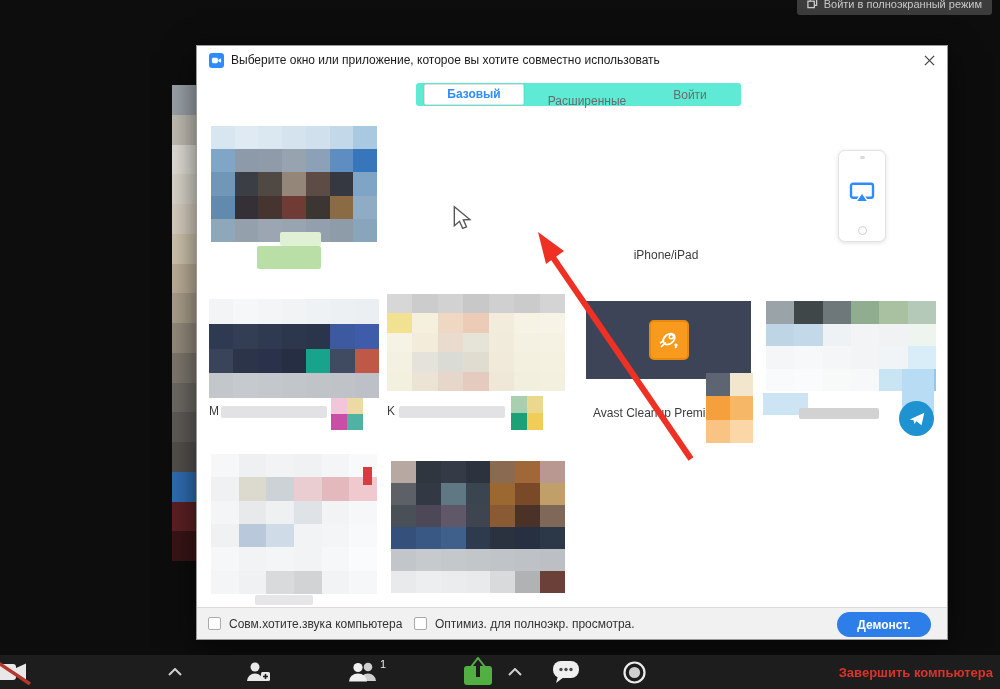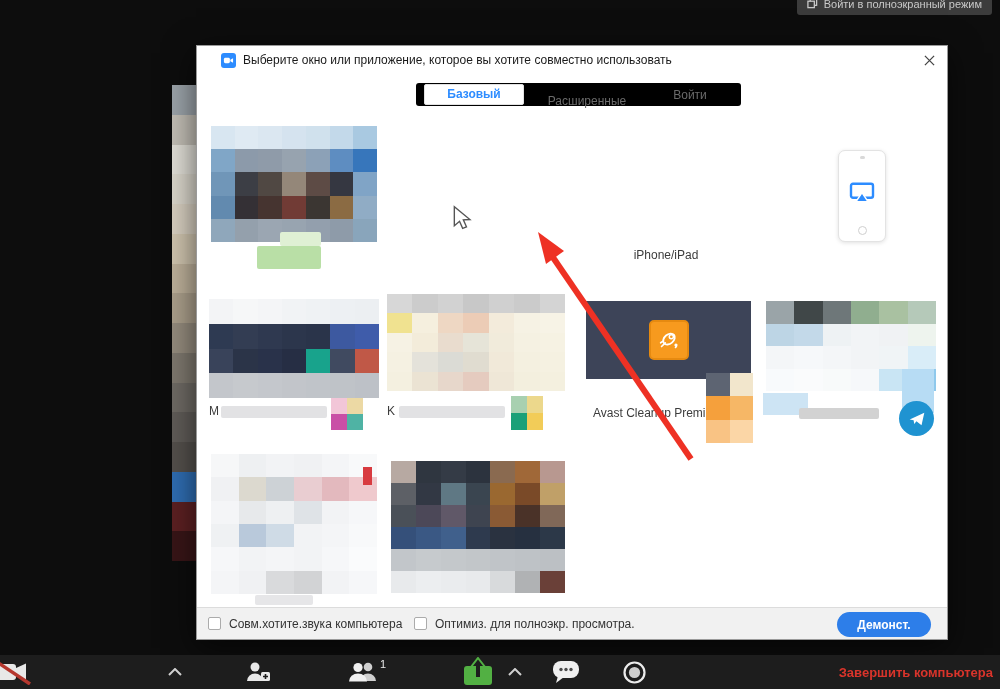--- a/index.html
+++ b/index.html
@@ -9,27 +9,27 @@
   
   .fs-banner { position:absolute; top:-7px; right:8px; height:22px; background:#3c3c3c;
     color:#c9c9c9; font-size:11px; display:flex; align-items:center; gap:6px; padding:0 10px; border-radius:3px; }
 
   
   .photo-strip { position:absolute; left:172px; top:85px; width:24px; height:476px; }
 
   
   .dialog { position:absolute; left:196px; top:45px; width:752px; height:595px; background:#fff;
     border:1px solid #9a9a9a; box-shadow:0 8px 30px rgba(0,0,0,.6); }
-  .titlebar { position:absolute; left:0; top:0; right:0; height:28px; display:flex; align-items:center; padding-left:24px; }
+  .titlebar { position:absolute; left:0; top:0; right:0; height:28px; display:flex; align-items:center; padding-left:12px; }
   .app-ico { width:15px; height:15px; background:#2d8cff; border-radius:3px; display:flex; align-items:center; justify-content:center; margin-right:7px; flex:0 0 auto; }
   .title-text { font-size:12px; color:#1a1a1a; }
   .close-x { position:absolute; right:8px; top:4px; width:20px; height:20px; font-size:15px; color:#444;
     display:flex; align-items:center; justify-content:center; cursor:default; }
 
-  .tabbar { position:absolute; left:219px; top:37px; width:325px; height:23px; background:#000000; border-radius:3px; display:flex; align-items:center; }
+  .tabbar { position:absolute; left:219px; top:37px; width:325px; height:23px; background:#5eead4; border-radius:3px; display:flex; align-items:center; }
   .tab { font-size:12px; color:#6b6b6b; text-align:center; }
   .tab.active { background:#fff; color:#2d8cff; font-weight:bold; border:1px solid #e2e2e2; border-radius:2px;
     height:21px; line-height:19px; margin:1px 0 1px 8px; box-shadow:0 0 2px rgba(0,0,0,.12); }
   .tab.t0 { width:100px; }
   .tab.t1 { width:126px;margin-top:12px; }
   .tab.t2 { width:80px; }
 
   .thumb { position:absolute; overflow:hidden; }
   .card-label { position:absolute; font-size:12px; color:#3c3c3c; text-align:center; white-space:nowrap; }
 

